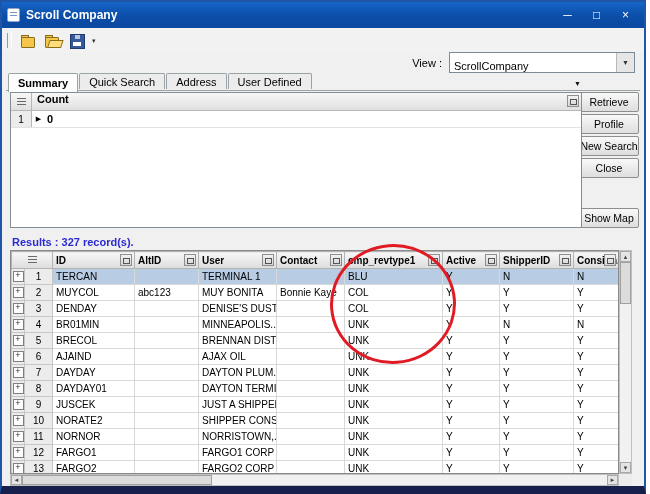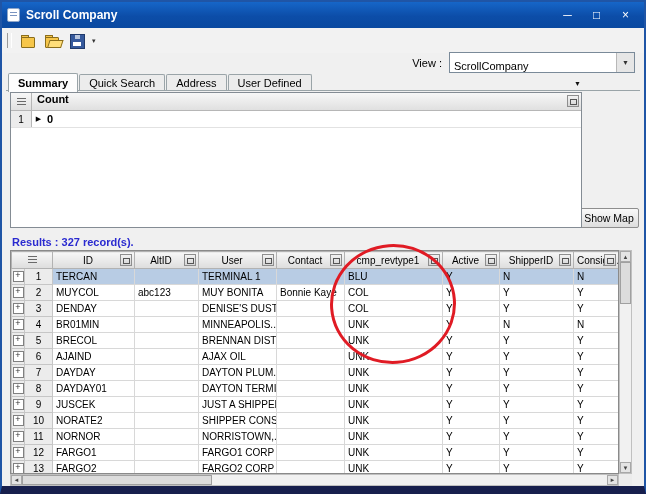--- a/index.html
+++ b/index.html
@@ -31,21 +31,21 @@
   .fl-label{position:absolute;left:4px;top:8px;width:8px;height:4px;background:#fff;}
   .tb-caret{font-size:7px;color:#333;margin-left:2px;align-self:center;}
 
   
   .view-row{position:absolute;top:50px;right:9px;display:flex;align-items:center;gap:7px;}
   .combo{width:186px;height:21px;background:#fff;border:1px solid #7a8a99;display:flex;align-items:flex-end;box-sizing:border-box;}
   .combo-value{flex:1;padding:0 4px;font-size:11px;white-space:nowrap;overflow:hidden;}
   .combo-arrow{width:17px;height:100%;background:#e6e6e6;border-left:1px solid #b8b8b8;display:flex;align-items:center;justify-content:center;font-size:7px;color:#333;}
 
   
-  .tabstrip{position:absolute;left:6px;top:71px;display:flex;align-items:center;height:18px;z-index:2;}
+  .tabstrip{position:absolute;left:6px;top:71px;display:flex;align-items:flex-start;height:18px;z-index:2;}
   .tab{height:15px;padding:0 9px;background:#ececec;border:1px solid #9aa4a8;border-bottom:none;margin-right:1px;
     display:flex;align-items:center;font-size:11px;border-radius:2px 2px 0 0;}
   .tab.active{background:#fdfdfd;font-weight:bold;height:18px;position:relative;z-index:3;}
   .tab-dd{position:absolute;left:572px;top:78px;font-size:7px;color:#111;z-index:2;}
   .panel-line{position:absolute;left:4px;right:4px;top:88px;border-top:1px solid #9aa4a8;z-index:1;}
 
   
   .summary-grid{position:absolute;left:8px;top:90px;width:572px;height:136px;background:#fff;
     border:1px solid #848c94;box-sizing:border-box;z-index:2;}
   .sg-header{display:flex;height:17px;border-bottom:1px solid #b6b6b6;background:linear-gradient(#f7f7f7,#e0e0e0);}
@@ -66,22 +66,22 @@
     border:1px solid #8e8e8e;border-radius:2px;box-sizing:border-box;display:flex;align-items:center;justify-content:center;padding:0;}
   .show-map{position:absolute;top:206px;right:5px;}
 
   .results-label{position:absolute;left:10px;top:234px;color:#2a2ad0;font-size:11px;font-weight:bold;}
 
   
   .main-grid{position:absolute;left:8px;top:248px;width:622px;height:236px;}
   .grid-clip{position:absolute;left:0;top:0;right:13px;bottom:12px;overflow:hidden;border:1px solid #8a8a8a;background:#fff;box-sizing:border-box;}
   table{border-collapse:collapse;table-layout:fixed;width:607px;font-size:10px;}
   th,td{overflow:hidden;white-space:nowrap;}
-  th{height:16px;background:linear-gradient(#f7f7f7,#dddddd);border:1px solid #b2b2b2;font-weight:normal;
-    text-align:center;padding:0 14px 0 3px;position:relative;font-size:10px;}
+  th{height:16px;background:linear-gradient(#f7f7f7,#dddddd);border:1px solid #b2b2b2;font-weight:bold;
+    text-align:left;padding:0 14px 0 3px;position:relative;font-size:10px;}
   th.corner{padding:0;}
   td{height:15px;border:1px solid #d8d8d8;padding:0 3px;}
   td.expand{background:#ececec;border-color:#c6c6c6;padding:0;text-align:center;}
   td.rownum{background:#ececec;border-color:#c6c6c6;text-align:center;font-size:10px;padding:0;}
   tr.sel td.data{background:#b8cce4;}
   .plusbox{width:9px;height:9px;margin:0 auto;border:1px solid #808080;background:#fff;font-size:9px;line-height:7px;text-align:center;color:#333;}
 
   
   .vscroll{position:absolute;top:0;right:0;width:13px;bottom:12px;background:#f1f1f1;border:1px solid #c0c0c0;box-sizing:border-box;}
   .sb-btn{position:absolute;background:#e4e4e4;border:1px solid #a8a8a8;color:#444;font-size:6px;
@@ -169,20 +169,26 @@
       </div>
     </div>
     <div class="sg-row">
       <div class="sg-rowhdr">1</div>
       <div class="sg-ind">▶</div>
       <div class="sg-val">0</div>
     </div>
     <div class="sg-empty"></div>
   </div>
 
+  <div class="side-buttons">
+      <button class="btn">Retrieve</button>
+      <button class="btn">Profile</button>
+      <button class="btn">New Search</button>
+      <button class="btn">Close</button>
+    </div>
   <button class="btn show-map">Show Map</button>
 
   <div class="results-label">Results : 327 record(s).</div>
 
   <div class="main-grid">
     <div class="grid-clip">
       <table>
           <colgroup>
             <col style="width: 13px;">
             <col style="width: 28px;">

